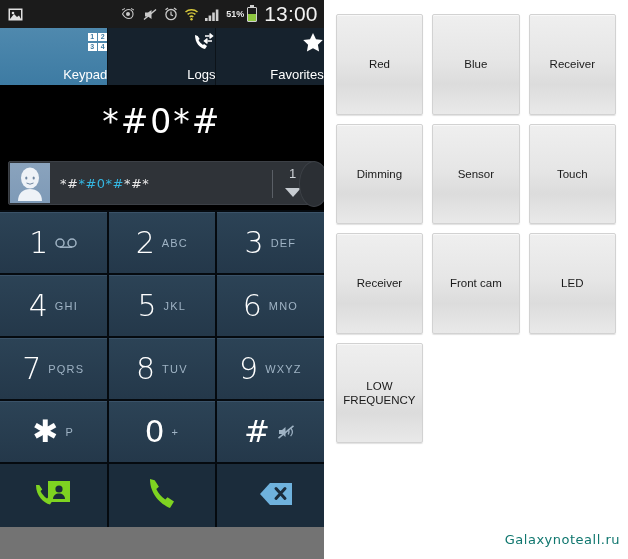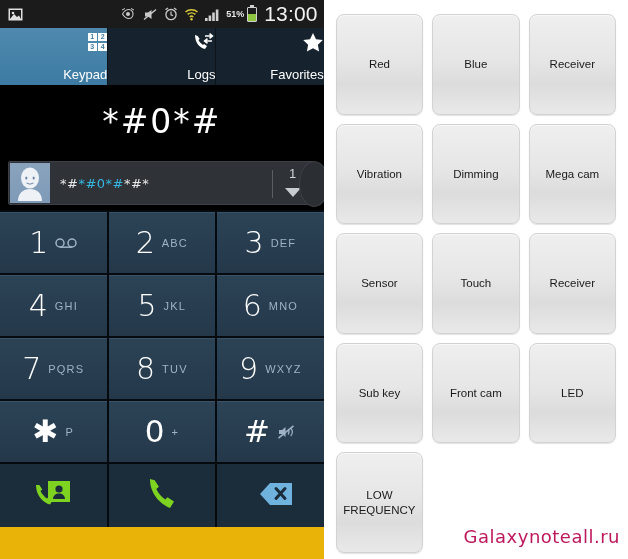--- a/index.html
+++ b/index.html
@@ -18,21 +18,21 @@
     width: 628px;
     height: 559px;
     display: flex;
   }
 
   
   #phone {
     position: relative;
     width: 328px;
     height: 559px;
-    background: #eab308;
+    background: #737373;
     overflow: hidden;
   }
 
   
   .statusbar {
     height: 28px;
     background: #1b1b1b;
     display: flex;
     align-items: center;
     padding: 0 6px 0 8px;
@@ -282,38 +282,38 @@
     grid-template-columns: repeat(3, 1fr);
     grid-template-rows: repeat(5, 1fr);
     column-gap: 9px;
     row-gap: 9px;
     width: 100%;
     height: 100%;
   }
   .tile {
     background: linear-gradient(180deg, #efefef 0%, #e6e6e6 45%, #dcdcdc 70%, #e9e9e9 100%);
     border: 1px solid #d2d2d2;
-    border-radius: 8px;
+    border-radius: 2px;
     box-shadow: 0 1px 1px rgba(0,0,0,0.12), inset 0 1px 0 #f8f8f8;
     display: flex;
     align-items: center;
     justify-content: center;
     text-align: center;
     font-size: 11.5px;
     color: #1a1a1a;
     line-height: 1.25;
     box-sizing: border-box;
     padding: 2px;
   }
   .watermark {
     position: absolute;
     right: 8px;
     bottom: 12px;
-    font-size: 18px;
-    color: #be185d;
+    font-size: 13px;
+    color: #0f766e;
     letter-spacing: 0.5px;
     font-family: "DejaVu Sans", sans-serif;
     pointer-events: none;
   }
 </style>
 </head>
 <body>
 
 <div id="root">
 
@@ -525,27 +525,24 @@
       </div>
     </div>
 
   </div>
 
   <div id="testmenu">
     <div class="tgrid">
       <div class="tile">Red</div>
       <div class="tile">Blue</div>
       <div class="tile">Receiver</div>
-      <div class="tile">Vibration</div>
       <div class="tile">Dimming</div>
-      <div class="tile">Mega cam</div>
       <div class="tile">Sensor</div>
       <div class="tile">Touch</div>
       <div class="tile">Receiver</div>
-      <div class="tile">Sub key</div>
       <div class="tile">Front cam</div>
       <div class="tile">LED</div>
       <div class="tile">LOW FREQUENCY</div>
     </div>
     <div class="watermark">Galaxynoteall.ru</div>
   </div>
 
 </div>
 
 </body></html>

